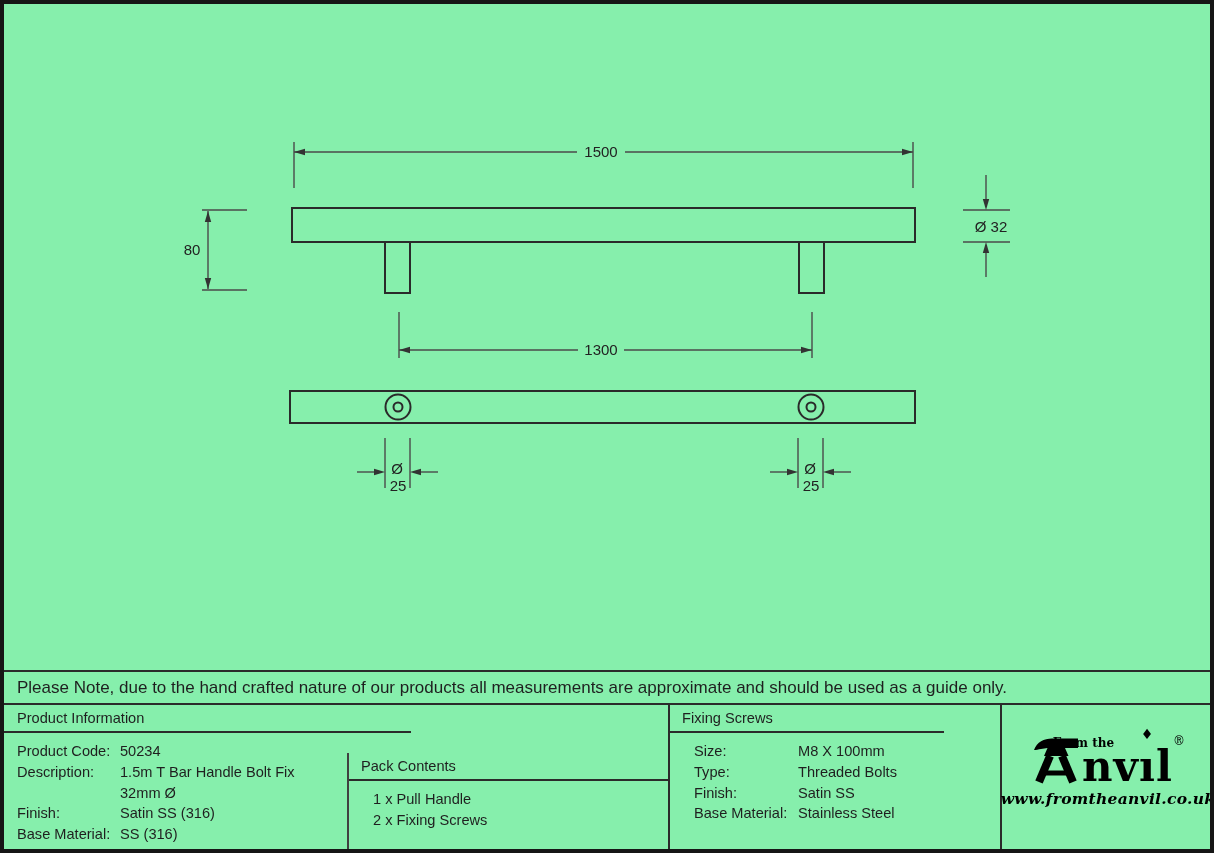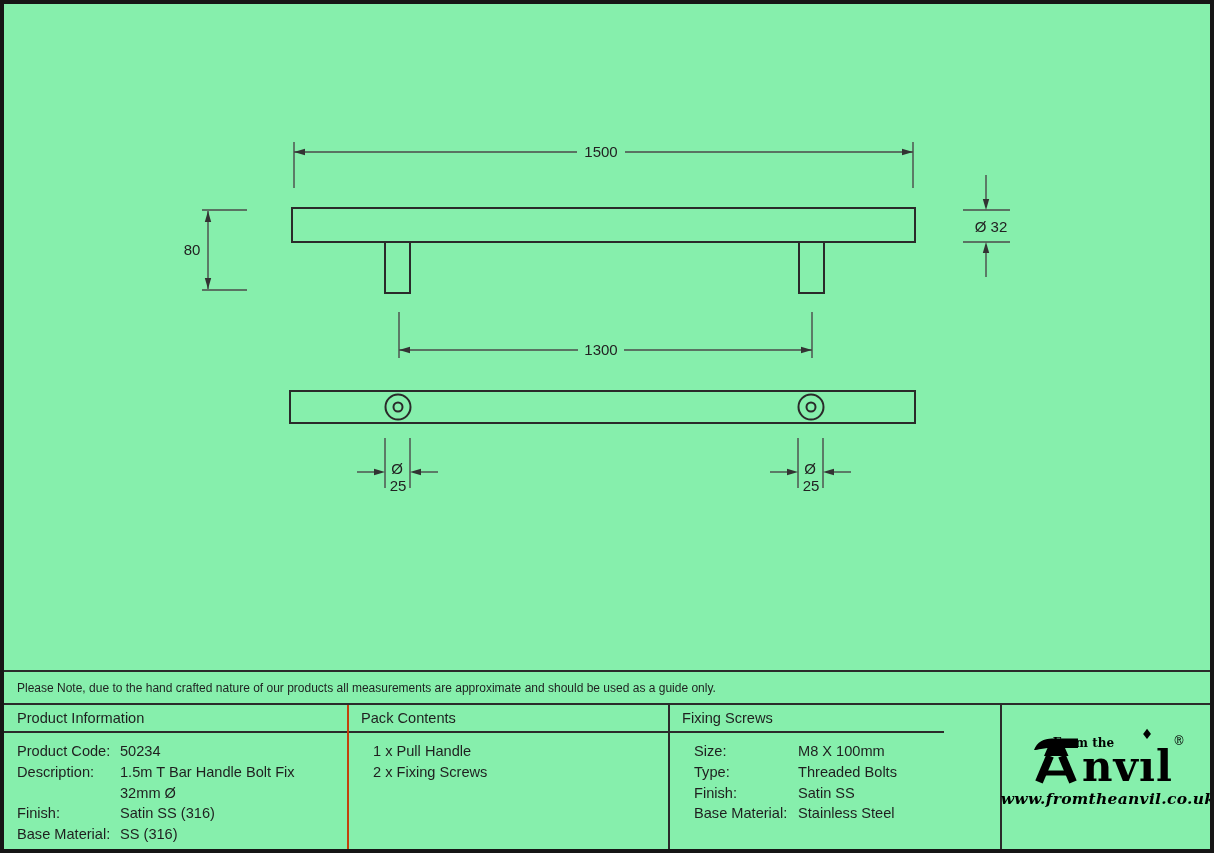--- a/index.html
+++ b/index.html
@@ -9,28 +9,28 @@
   }
   .page-border{position:absolute;inset:0;border:4px solid #161616;pointer-events:none;z-index:20;}
   svg.drawing{position:absolute;left:0;top:0;}
   svg.drawing text{font-family:"Liberation Sans",sans-serif;font-size:15px;fill:#222;}
 
   
   .note-row{
     position:absolute;left:0;right:0;top:670px;height:33px;
     border-top:2px solid #2b2b2b;border-bottom:0;
     display:flex;align-items:center;padding-left:17px;box-sizing:border-box;
-    font-size:12px;
+    font-size:17px;
   }
 
   
   .btable{position:absolute;left:0;right:0;top:703px;bottom:0;border-top:2px solid #2b2b2b;}
   .col{position:absolute;top:0;bottom:0;box-sizing:border-box;}
   .col-product{left:0;width:411px;}
-  .col-pack{left:347px;width:321px;border-left:2px solid #c2410c;}
+  .col-pack{left:347px;width:321px;border-left:2px solid #404040;margin-top:48px;}
   .col-fixing{left:668px;width:276px;border-left:2px solid #2b2b2b;}
   .logo-cell{position:absolute;top:0;bottom:0;left:1000px;right:0;border-left:2px solid #2b2b2b;
     display:flex;align-items:center;justify-content:center;box-sizing:border-box;}
   .col-header{height:28px;border-bottom:2px solid #2b2b2b;display:flex;align-items:center;
     padding-left:17px;font-size:14.6px;box-sizing:border-box;}
   .col-pack .col-header,.col-fixing .col-header{padding-left:12px;}
   .col-body{padding:8px 0 0 17px;font-size:14.6px;line-height:20.8px;}
   .col-pack .col-body,.col-fixing .col-body{padding-left:24px;}
   .kv{display:flex;}
   .kv .k{width:103px;flex:none;}

